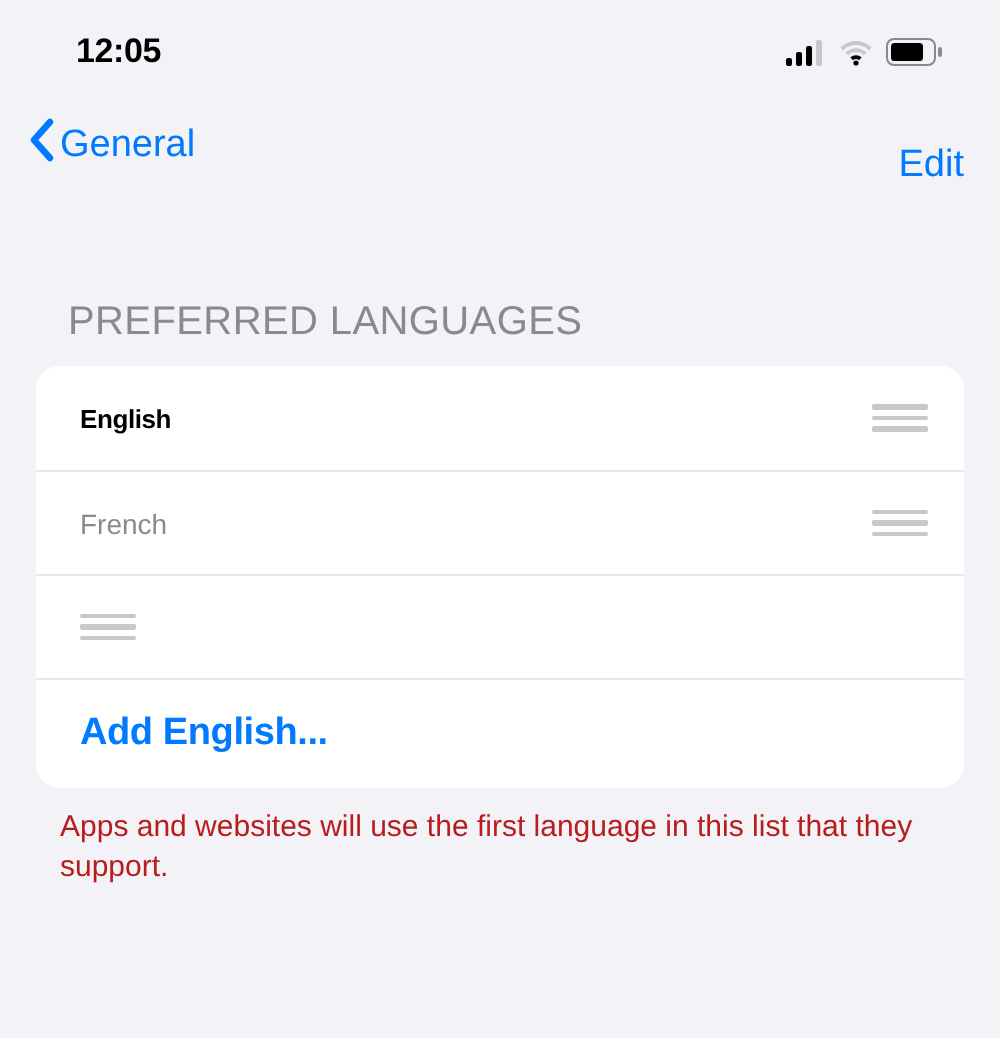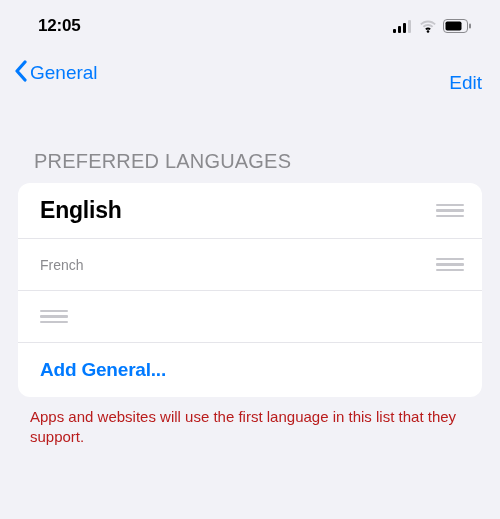--- a/index.html
+++ b/index.html
@@ -97,21 +97,21 @@
     }
     .row + .row {
       border-top: 1px solid #e5e5ea;
     }
     .row-text {
       display: flex;
       flex-direction: column;
       gap: 2px;
     }
     .row-title {
-      font-size: 23px;
+      font-size: 13px;
       font-weight: 600;
       letter-spacing: -0.2px;
       color: #000;
     }
     .row-subtitle {
       font-size: 14px;
       color: #8a8a8e;
     }
     .drag-handle {
       display: flex;
@@ -215,18 +215,18 @@
 
     <div class="row">
       <div class="drag-handle">
         <div class="bar"></div>
           <div class="bar"></div>
           <div class="bar"></div>
       </div>
     </div>
 
     <div class="add-row">
-      <span class="add-link">Add General...</span>
+      <span class="add-link">Add English...</span>
     </div>
 
   </div>
   <div class="section-footer">Apps and websites will use the first language in this list that they support.</div>
 </div>
 
 </body></html>

